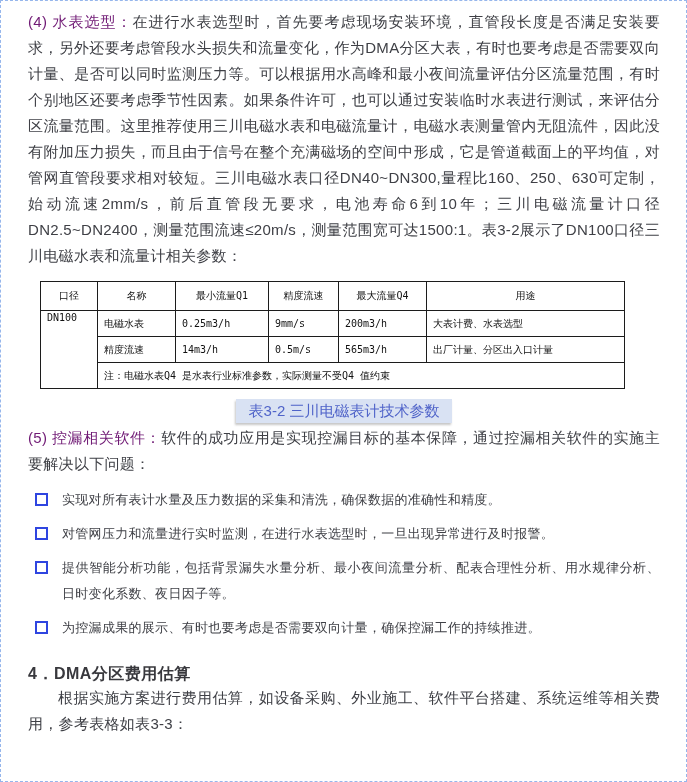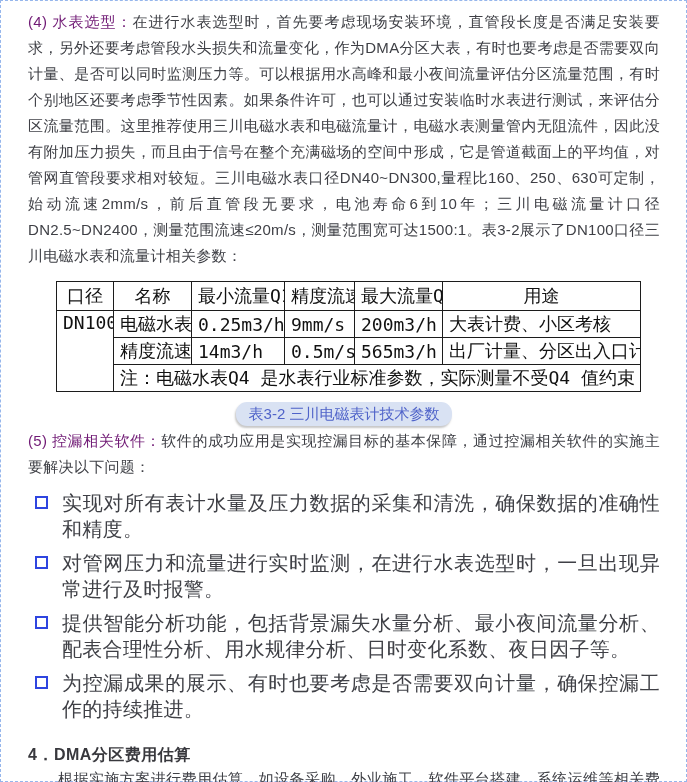--- a/index.html
+++ b/index.html
@@ -21,25 +21,25 @@
     font-size: 15px;
     line-height: 26px;
     text-align: justify;
     color: #3f4046;
     letter-spacing: 0.3px;
   }
   .blue { color: #701a75; }
 
   table.spec {
     border-collapse: collapse;
-    margin: 12px 0 0 28px;
+    margin: 12px 0 0 12px;
     width: 584px;
     table-layout: fixed;
     font-family: "DejaVu Sans Mono", "DejaVu Serif", monospace;
-    font-size: 18px;
+    font-size: 10px;
     color: #111111;
   }
   table.spec th, table.spec td {
     border: 1px solid #1c1c1c;
     padding: 1px 6px;
     font-weight: normal;
     white-space: nowrap;
     overflow: hidden;
   }
   table.spec th { height: 26px; text-align: center; }
@@ -49,21 +49,20 @@
 
   .caption-wrap { text-align: center; margin-top: 10px; height: 26px; }
   .caption {
     display: inline-block;
     background: #d9e2f3;
     color: #4f63c9;
     font-size: 15px;
     line-height: 22px;
     padding: 1px 13px;
     box-shadow: -1px 2px 2px rgba(130,130,130,0.45);
-    border-radius: 11px;
   }
 
   .sec5 { margin-top: 27px; }
 
   ul.bullets {
     list-style: none;
     margin: 10px 0 0 0;
     padding: 0;
   }
   ul.bullets li {
@@ -72,21 +71,21 @@
     margin-bottom: 8px;
   }
   .sq {
     flex: none;
     width: 9px; height: 9px;
     border: 2px solid #2f45e0;
     margin: 6px 14px 0 7px;
   }
   ul.bullets li span.li-text {
     flex: 1;
-    font-size: 20px;
+    font-size: 13px;
     line-height: 26px;
     text-align: justify;
     color: #3f4046;
     letter-spacing: 0.3px;
   }
 
   h4.cost-head {
     margin: 23px 0 0 0;
     font-size: 16px;
     font-weight: bold;
@@ -121,21 +120,21 @@
         <th>用途</th>
       </tr>
     </thead>
     <tbody>
       <tr>
         <td rowspan="3" class="diam">DN100</td>
         <td>电磁水表</td>
         <td>0.25m3/h</td>
         <td>9mm/s</td>
         <td>200m3/h</td>
-        <td>大表计费、小区考核</td>
+        <td>大表计费、水表选型</td>
       </tr>
       <tr>
         <td>精度流速</td>
         <td>14m3/h</td>
         <td>0.5m/s</td>
         <td>565m3/h</td>
         <td>出厂计量、分区出入口计量</td>
       </tr>
       <tr>
         <td colspan="5" class="note-cell">注：电磁水表Q4 是水表行业标准参数，实际测量不受Q4 值约束</td>

